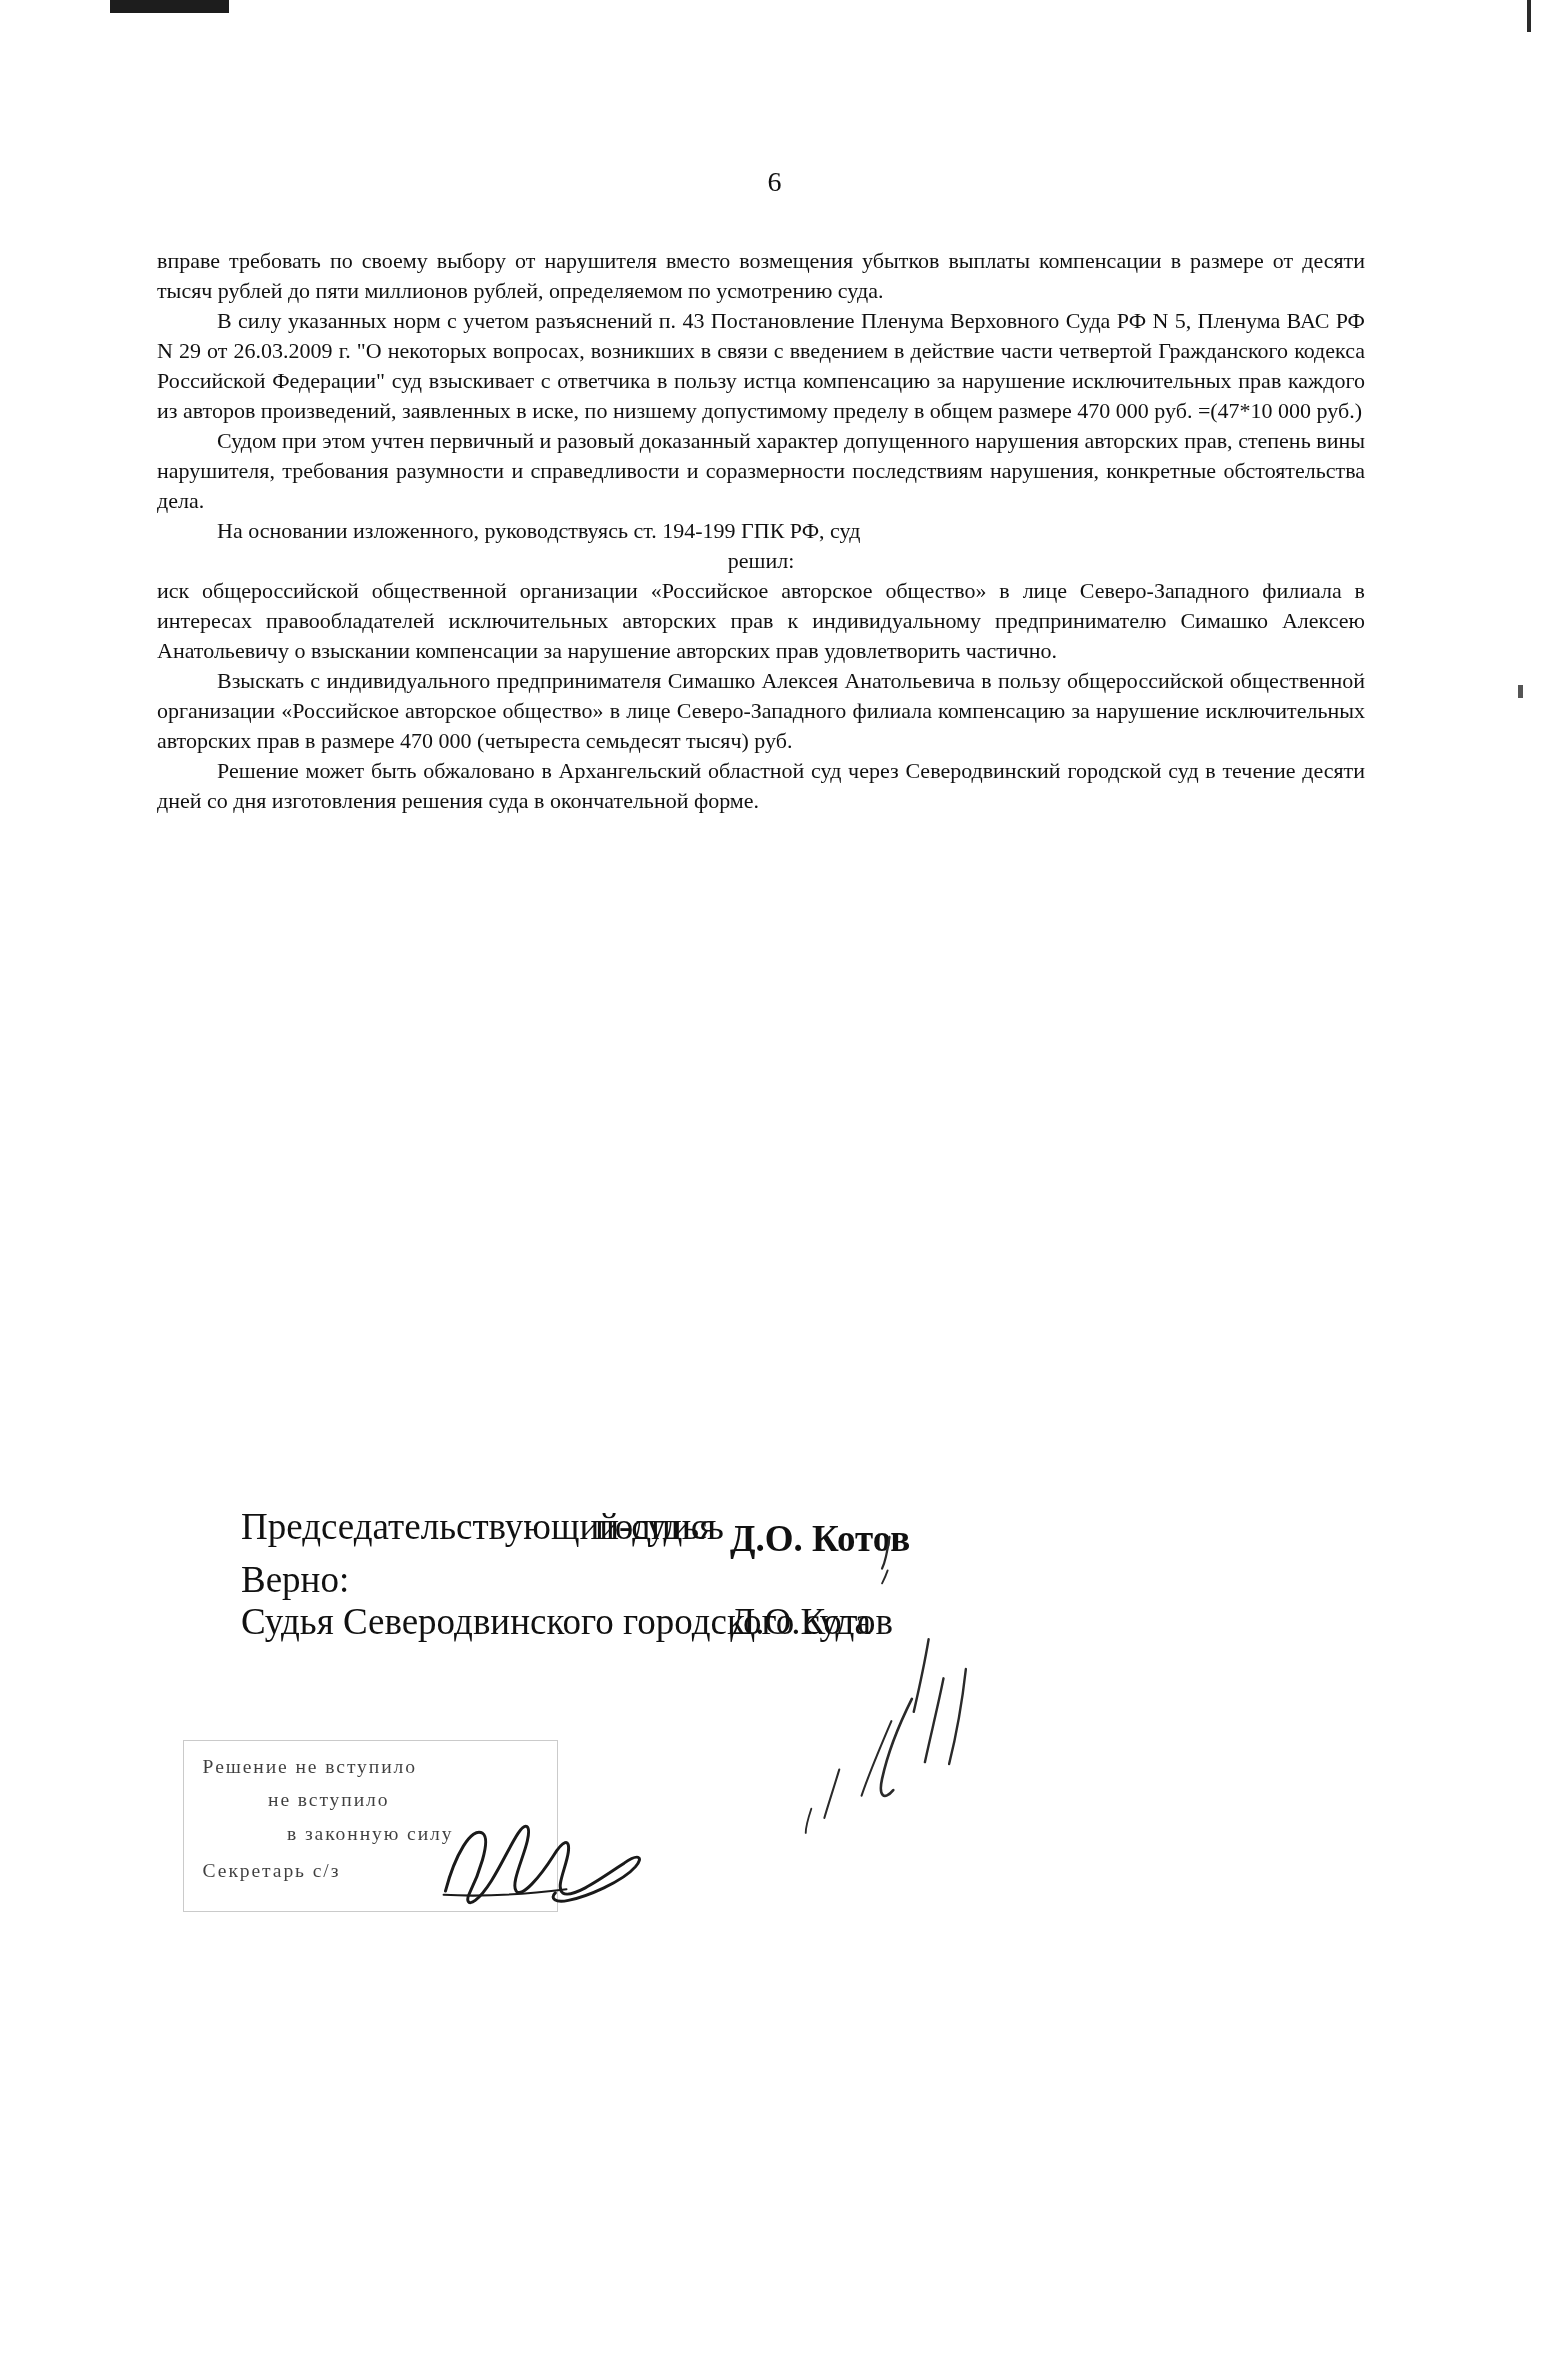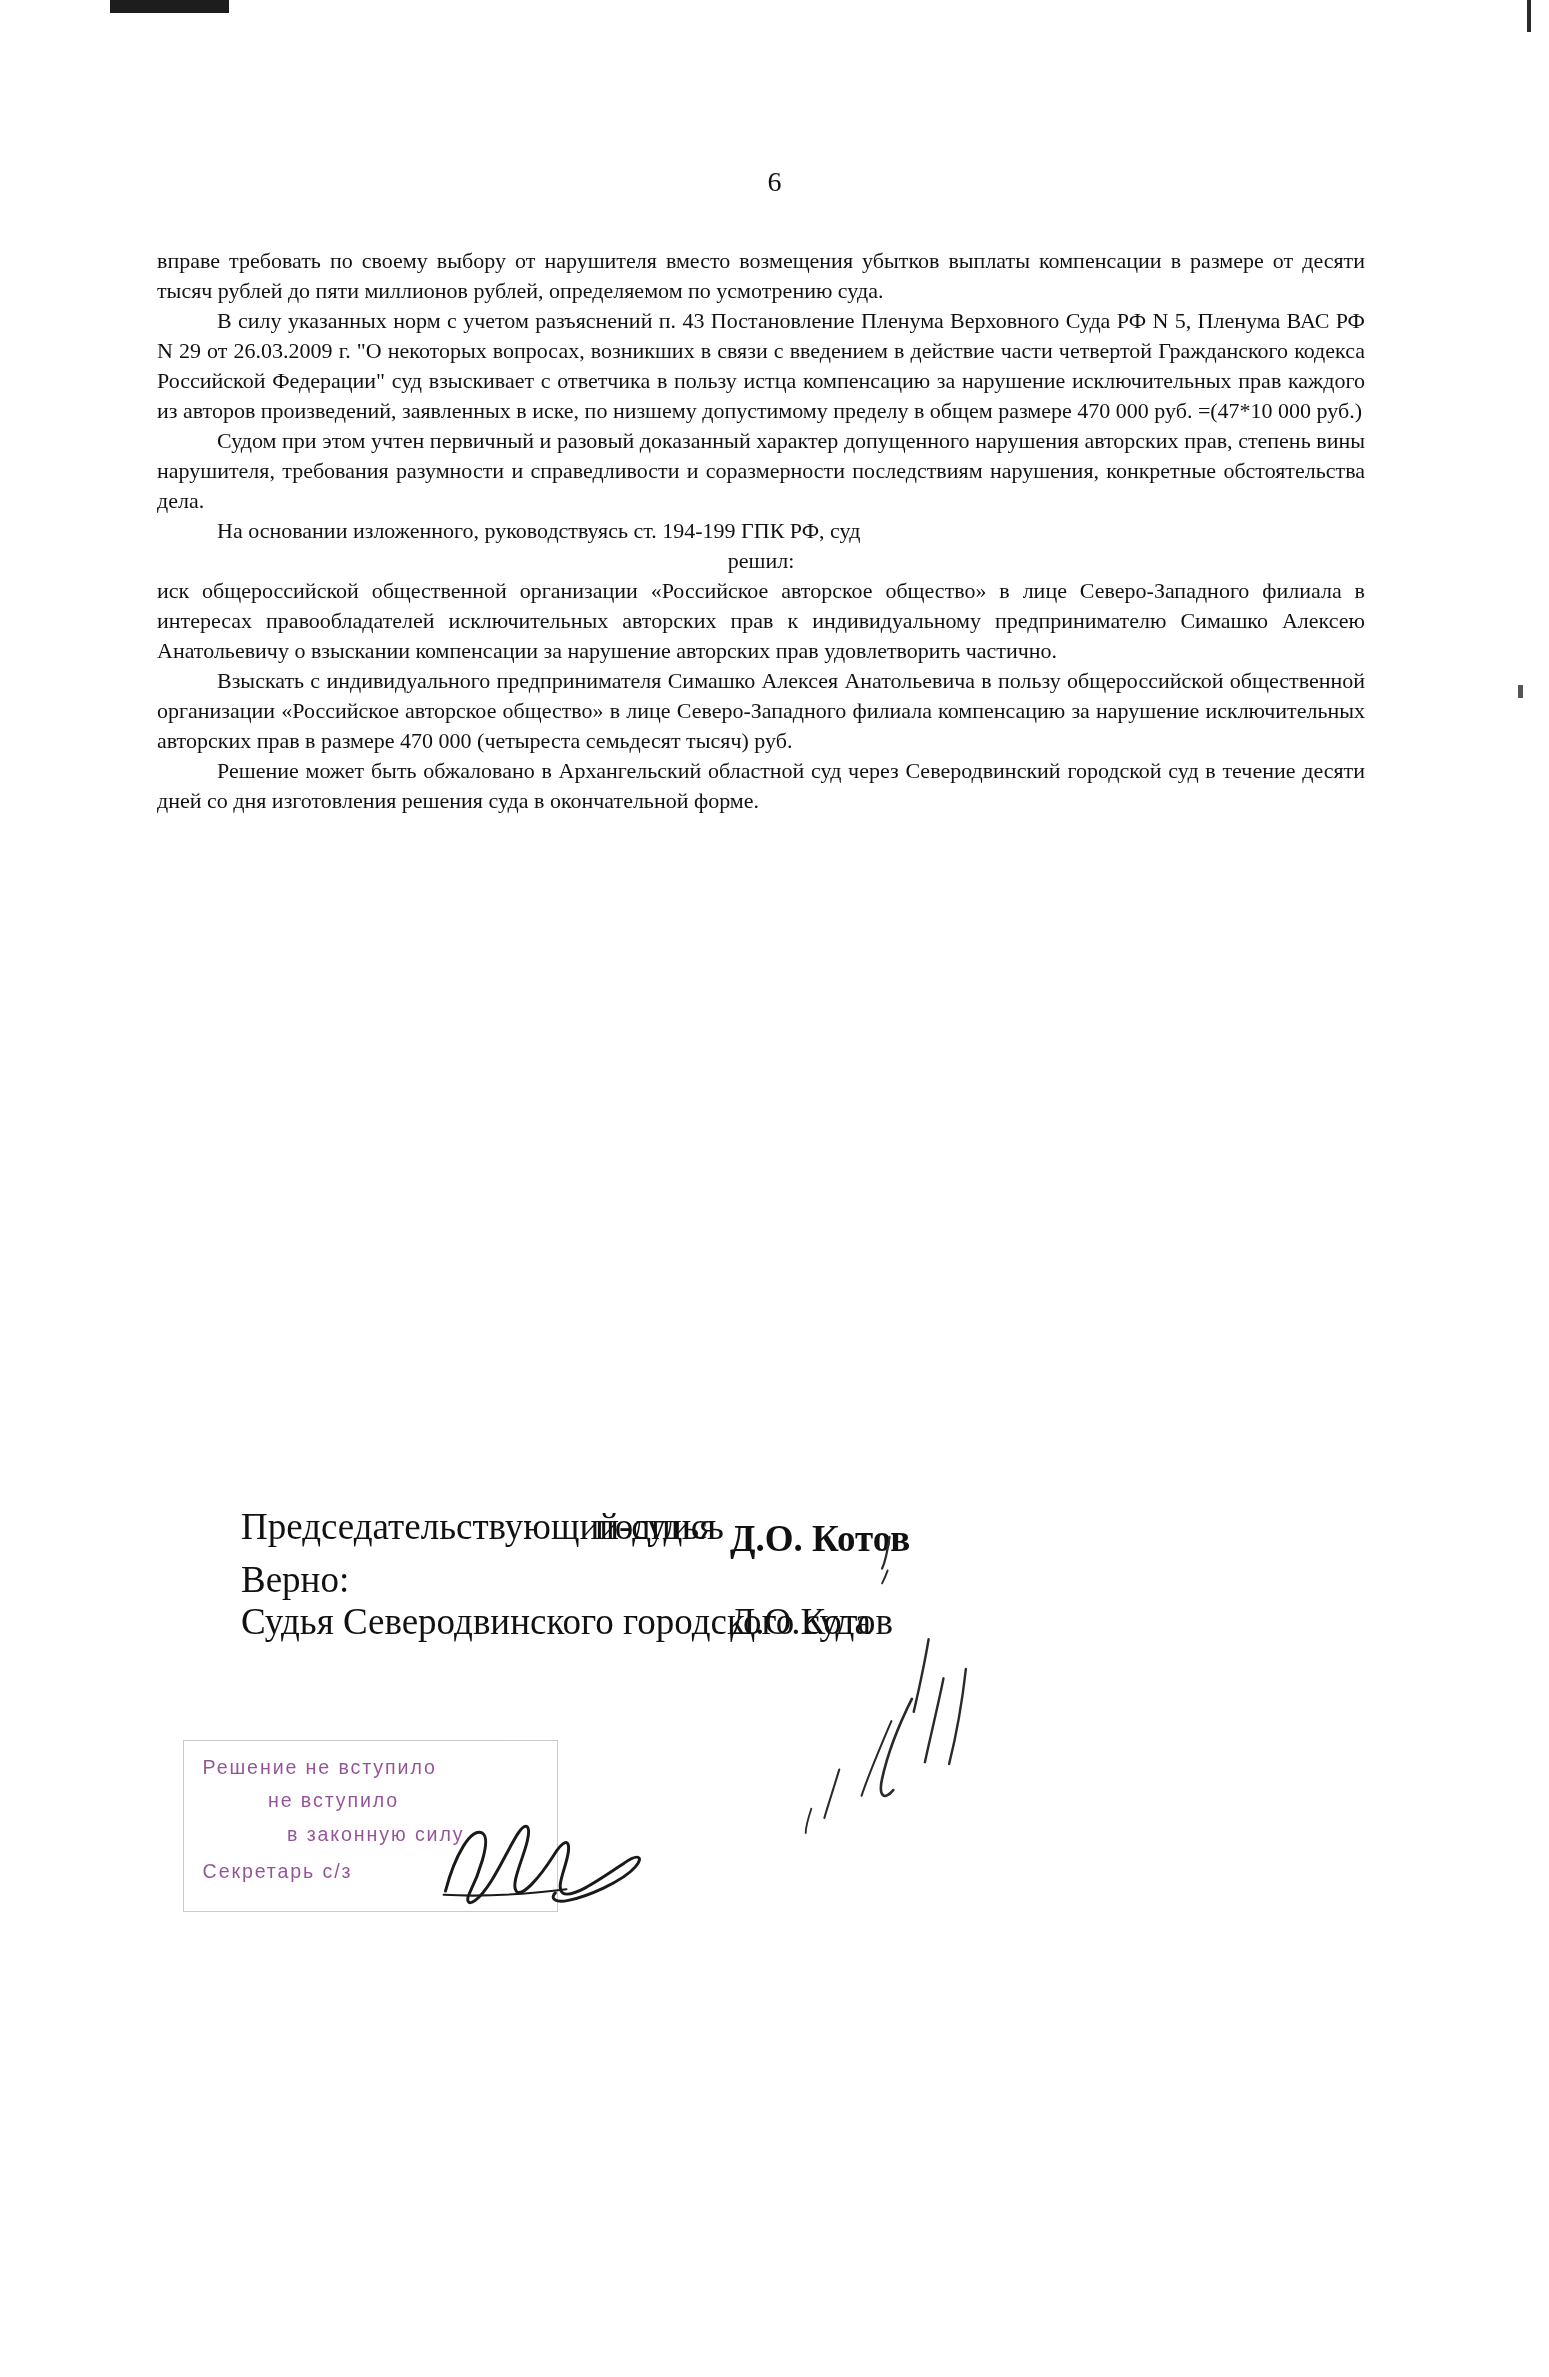--- a/index.html
+++ b/index.html
@@ -124,24 +124,24 @@
     top: 1740px;
     width: 373px;
     height: 170px;
     border: 1.9px solid #b9b9b9;
     opacity: .75;
   }
   .stamp .stamp-line {
     position: absolute;
     left: 18.6px;
     font-size: 19.6px;
-    color: #701a75;
+    color: #000000;
     letter-spacing: 1.9px;
     white-space: nowrap;
-    font-family: Liberation Sans, sans-serif;
+    font-family: Liberation Serif, serif;
   }
   .stamp .l1 { top: 15px; }
   .stamp .l2 { top: 48px; left: 84px; }
   .stamp .l3 { top: 82px; left: 103px; }
   .stamp .l4 { top: 119px; }
 
   
   .ink {
     position: absolute;
     pointer-events: none;

